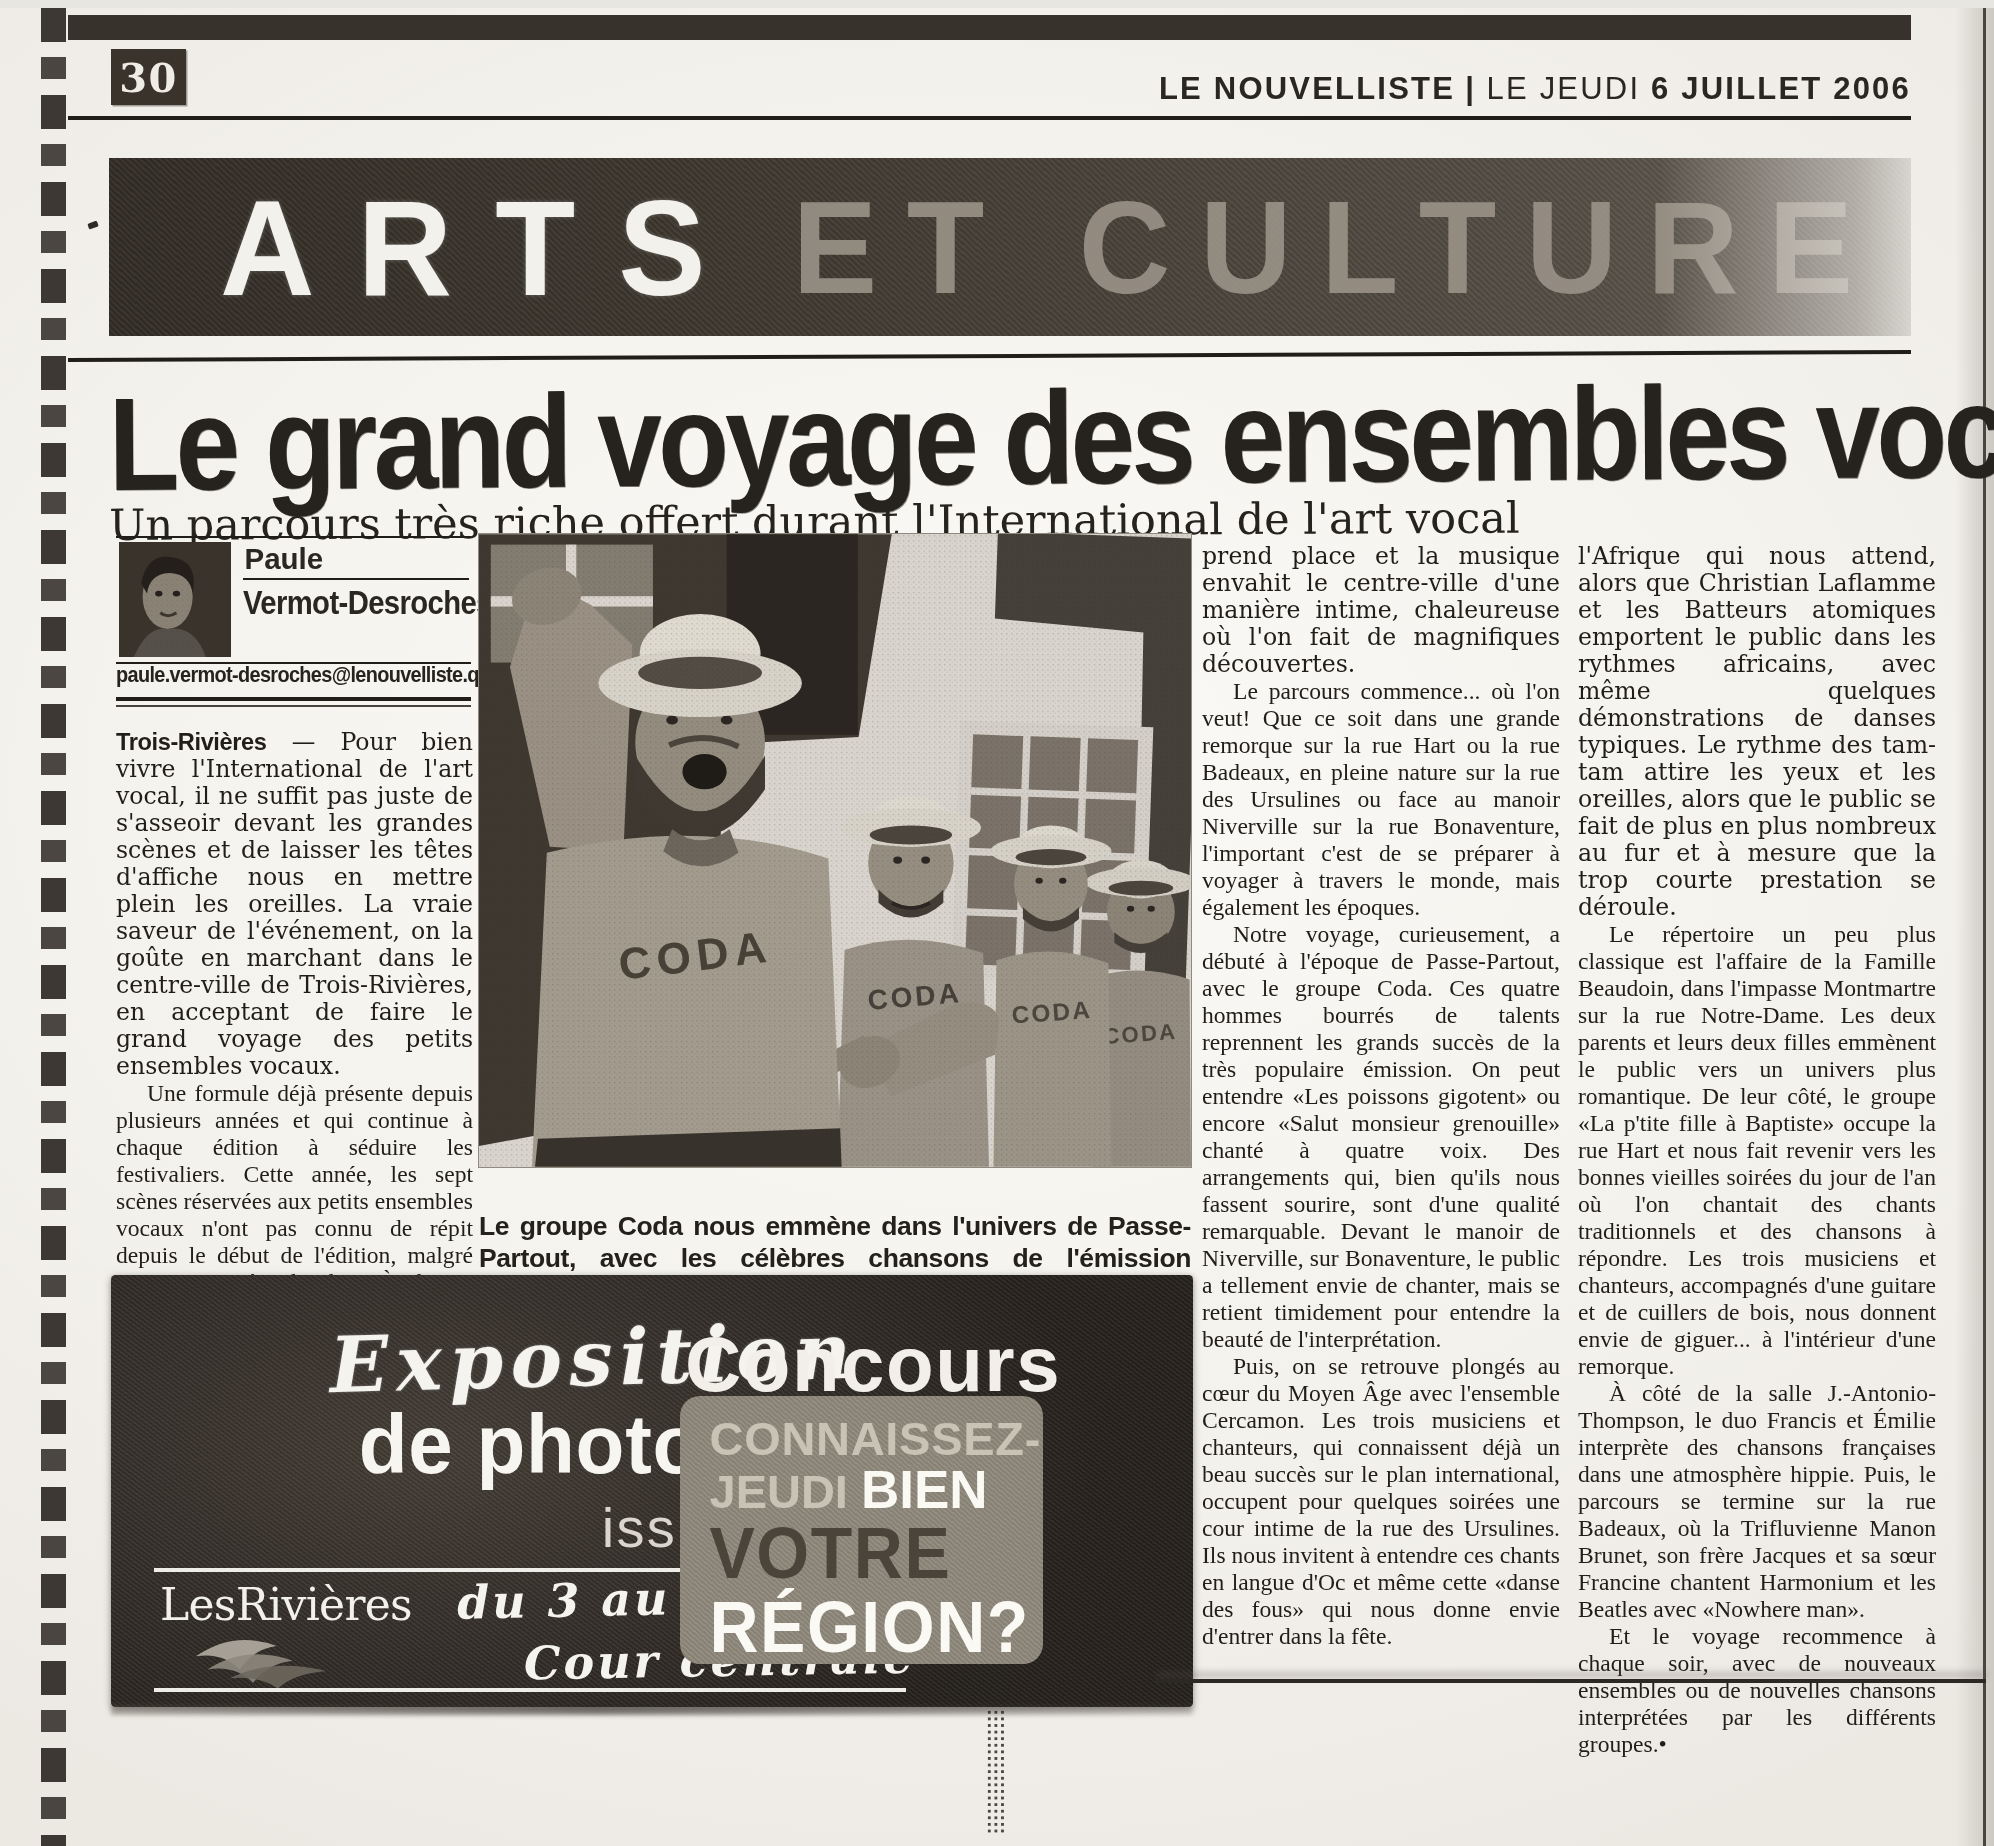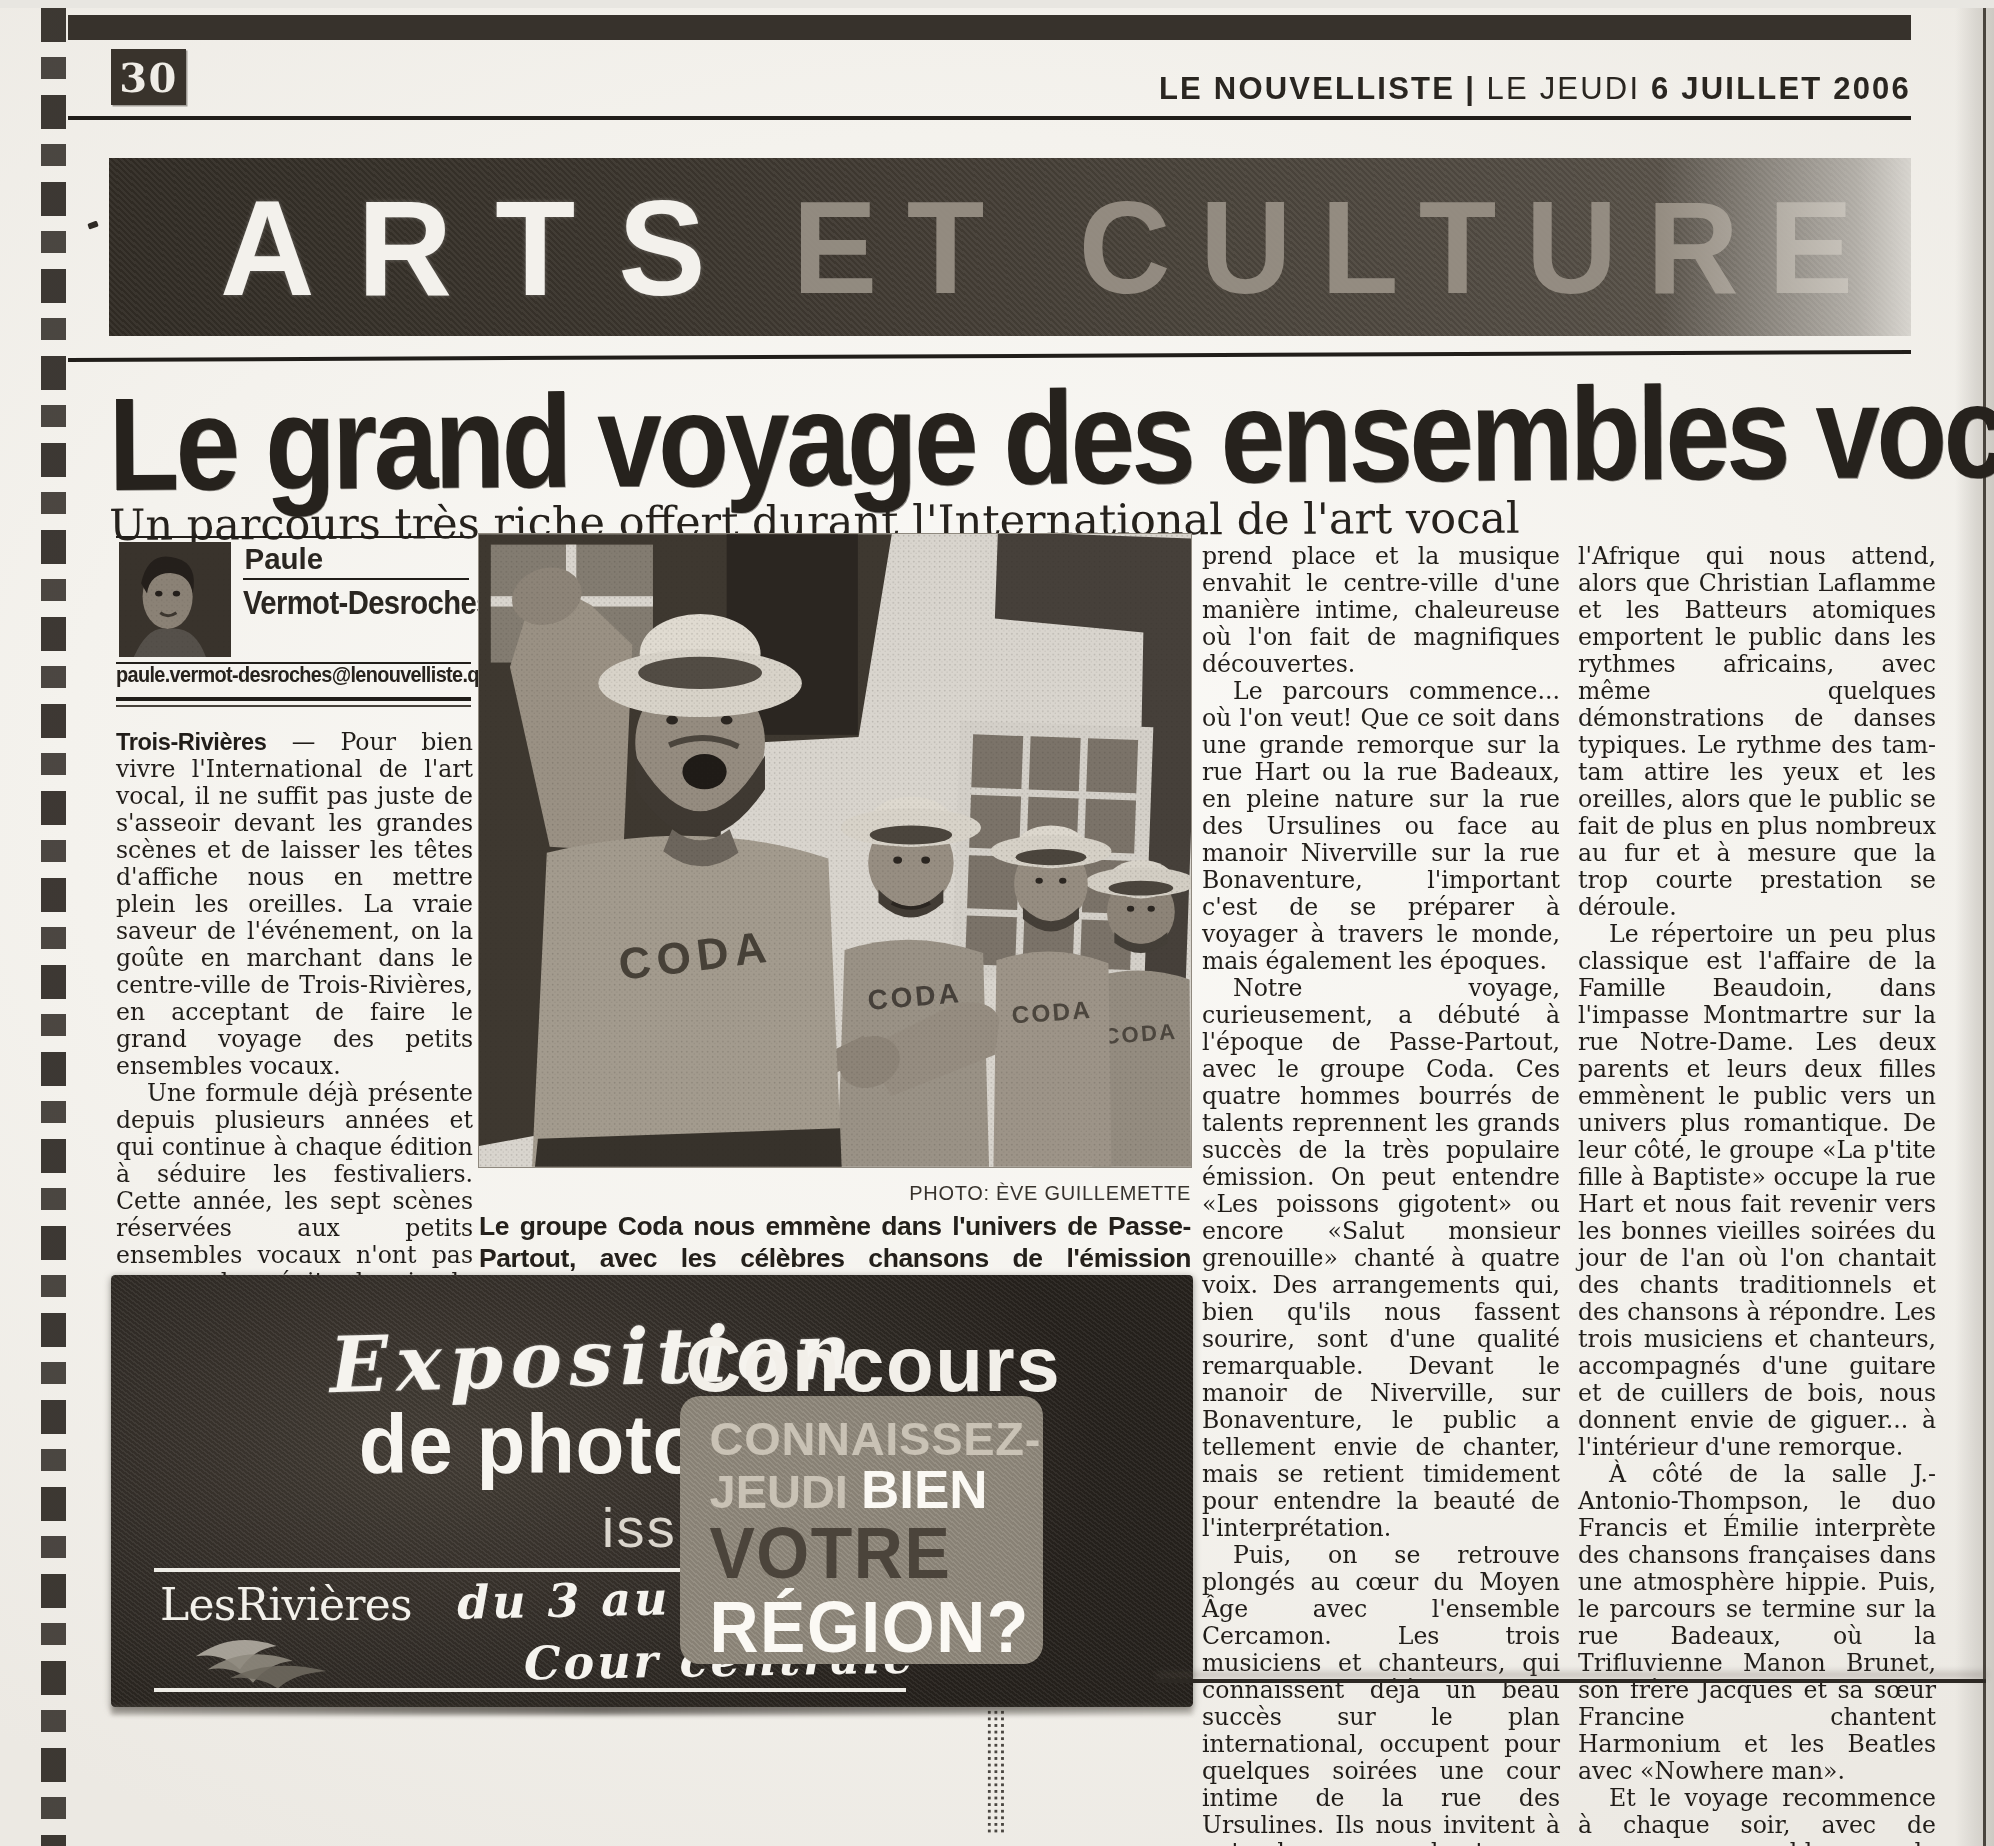--- a/index.html
+++ b/index.html
@@ -71,21 +71,21 @@
       transform:scaleX(.86);transform-origin:left top;white-space:nowrap;}
   .byline-email{left:116px;top:655px;width:355px;font-size:21.4px;font-weight:bold;letter-spacing:-0.7px;
       color:#26221d;transform:scaleX(.93);transform-origin:left top;white-space:nowrap;}
   .byline-rule1{left:116px;top:689px;width:355px;height:4.4px;background:#211e1a;}
   .byline-rule2{left:116px;top:697px;width:355px;height:1.5px;background:#47423b;}
 
   
   .col{font-family:"DejaVu Serif", serif;font-size:23.6px;line-height:27px;text-align:justify;
       color:#211d19;}
   .col p{margin:0;}
-  .col p.ind{text-indent:31px;}
+  .col p.ind{text-indent:31px;font-family:Liberation Serif, serif;}
   .lead{font-family:"Liberation Sans", sans-serif;font-weight:bold;letter-spacing:-0.4px;}
 
   
   .photo{left:479px;top:526px;width:712px;height:633px;background:#d8d4cd;overflow:hidden;
       outline:0.7px solid #8f897f;}
   .photo-credit{left:479px;top:1174px;width:712px;text-align:right;font-size:20px;letter-spacing:0.7px;
       color:#37322c;}
   .caption{left:479px;top:1202px;width:712px;font-size:26.5px;font-weight:bold;line-height:32px;
       text-align:justify;color:#24201b;letter-spacing:-0.4px;}
 
@@ -266,21 +266,20 @@
         <ellipse cx="300" cy="188" rx="84" ry="22" fill="#524c44"></ellipse>
         <path d="M92,432 Q300,382 474,440 L492,858 L72,858 Z" fill="#a39b8e"></path>
         <path d="M250,430 Q300,470 352,432 L340,400 Q300,430 262,400 Z" fill="#6d665d"></path>
         <text x="296" y="592" font-family="Liberation Sans, sans-serif" font-size="60" font-weight="bold" fill="#474138" text-anchor="middle" letter-spacing="8" transform="rotate(-7 296 592)">CODA</text>
         <path d="M80,820 L490,806 L492,858 L76,858 Z" fill="#37322b"></path>
       </g>
 
       <rect width="966" height="858" fill="url(#grain)" opacity=".38"></rect>
     </svg>
   </div>
-  <div class="abs photo-credit">PHOTO: ÈVE GUILLEMETTE</div>
   <div class="abs caption">Le groupe Coda nous emmène dans l'univers de Passe-Partout, avec les célèbres chansons de l'émission interprétées par quatre voix d'hommes.</div>
 
   <div class="abs col" style="left:1202px;top:535px;width:358px;">
     <p>prend place et la musique envahit le centre-ville d'une manière intime, chaleureuse où l'on fait de magnifiques découvertes.</p>
     <p class="ind">Le parcours commence... où l'on veut! Que ce soit dans une grande remorque sur la rue Hart ou la rue Badeaux, en pleine nature sur la rue des Ursulines ou face au manoir Niverville sur la rue Bonaventure, l'important c'est de se préparer à voyager à travers le monde, mais également les époques.</p>
     <p class="ind">Notre voyage, curieusement, a débuté à l'époque de Passe-Partout, avec le groupe Coda. Ces quatre hommes bourrés de talents reprennent les grands succès de la très populaire émission. On peut entendre «Les poissons gigotent» ou encore «Salut monsieur grenouille» chanté à quatre voix. Des arrangements qui, bien qu'ils nous fassent sourire, sont d'une qualité remarquable. Devant le manoir de Niverville, sur Bonaventure, le public a tellement envie de chanter, mais se retient timidement pour entendre la beauté de l'interprétation.</p>
     <p class="ind">Puis, on se retrouve plongés au cœur du Moyen Âge avec l'ensemble Cercamon. Les trois musiciens et chanteurs, qui connaissent déjà un beau succès sur le plan international, occupent pour quelques soirées une cour intime de la rue des Ursulines. Ils nous invitent à entendre ces chants en langue d'Oc et même cette «danse des fous» qui nous donne envie d'entrer dans la fête.</p>
 
   </div>
 

